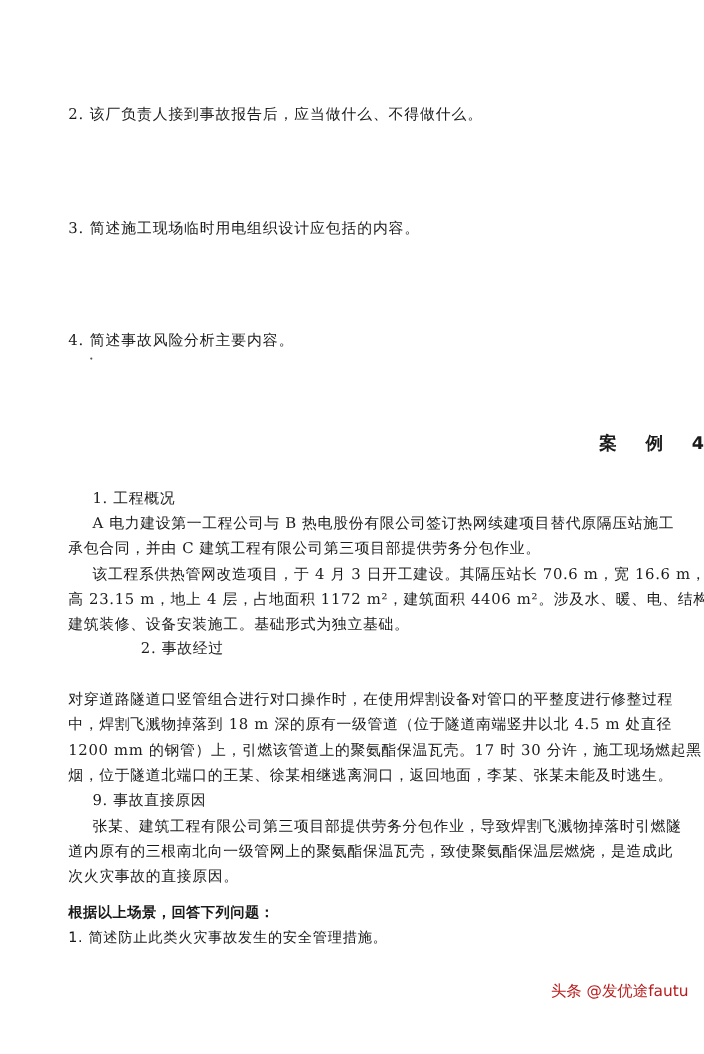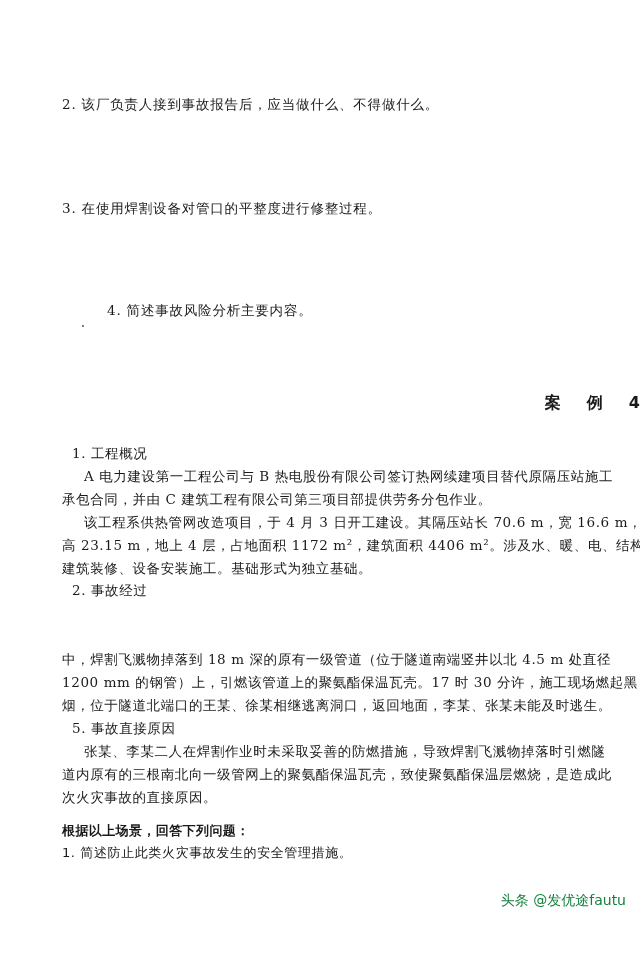--- a/index.html
+++ b/index.html
@@ -49,77 +49,78 @@
       font-family: "DejaVu Sans", "Liberation Sans", sans-serif;
       font-weight: bold;
       font-size: 13px;
       letter-spacing: 0.4px;
     }
     .sans-q {
       font-family: "DejaVu Sans", "Liberation Sans", sans-serif;
       font-size: 13px;
       letter-spacing: 0.6px;
     }
-    .sub { left: 72px; }
+    .sub { left: 84px; }
     .indent { left: 84px; }
     .flush { left: 62px; }
     .stray-dot {
       position: absolute;
       left: 82px; top: 325px;
       width: 2px; height: 2px;
       background: #555;
       border-radius: 50%;
     }
     .watermark {
       position: absolute;
       right: 14px;
       bottom: 16px;
       font-family: "DejaVu Sans", "Liberation Sans", sans-serif;
       font-size: 14px;
-      color: #15803d;
+      color: #b91c1c;
       letter-spacing: 0;
     }
   </style>
 </head>
 <body>
 
 <div class="page">
 
   <div class="line q-top" style="top:94px;">
     <span>2.</span>
     <span>该厂负责人接到事故报告后，应当做什么、不得做什么。</span>
   </div>
   <div class="line q-top" style="top:198px;">
     <span>3.</span>
-    <span>在使用焊割设备对管口的平整度进行修整过程。</span>
+    <span>简述施工现场临时用电组织设计应包括的内容。</span>
   </div>
-  <div class="line q-top" style="top:300px;margin-left:45px;">
+  <div class="line q-top" style="top:300px;">
     <span>4.</span>
     <span>简述事故风险分析主要内容。</span>
   </div>
   <div class="stray-dot"></div>
 
   <div class="case-title">
     <span>案</span><span class="gap"></span><span>例</span><span class="gap"></span><span>4</span>
   </div>
 
   <div class="line sub" style="top:443px;">1. 工程概况</div>
   <div class="line flush" style="top:489px;">承包合同，并由 C 建筑工程有限公司第三项目部提供劳务分包作业。</div>
   <div class="line indent" style="top:466px;">A 电力建设第一工程公司与 B 热电股份有限公司签订热网续建项目替代原隔压站施工</div>
   <div class="line indent" style="top:512px;">该工程系供热管网改造项目，于 4 月 3 日开工建设。其隔压站长 70.6 m，宽 16.6 m，</div>
   <div class="line flush" style="top:535px;">高 23.15 m，地上 4 层，占地面积 1172 m²，建筑面积 4406 m²。涉及水、暖、电、结构、</div>
   <div class="line flush" style="top:558px;">建筑装修、设备安装施工。基础形式为独立基础。</div>
 
-  <div class="line sub" style="top:580px;">2. 事故经过</div>
+  <div class="line sub" style="top:580px;margin-left:44px;">2. 事故经过</div>
+  <div class="line flush" style="top:626px;">对穿道路隧道口竖管组合进行对口操作时，在使用焊割设备对管口的平整度进行修整过程</div>
   <div class="line flush" style="top:649px;">中，焊割飞溅物掉落到 18 m 深的原有一级管道（位于隧道南端竖井以北 4.5 m 处直径</div>
   <div class="line flush" style="top:672px;">1200 mm 的钢管）上，引燃该管道上的聚氨酯保温瓦壳。17 时 30 分许，施工现场燃起黑</div>
   <div class="line flush" style="top:695px;text-align:center;">烟，位于隧道北端口的王某、徐某相继逃离洞口，返回地面，李某、张某未能及时逃生。</div>
 
-  <div class="line sub" style="top:718px;">5. 事故直接原因</div>
-  <div class="line indent" style="top:741px;">张某、李某二人在焊割作业时未采取妥善的防燃措施，导致焊割飞溅物掉落时引燃隧</div>
+  <div class="line sub" style="top:718px;">9. 事故直接原因</div>
+  <div class="line indent" style="top:741px;">张某、建筑工程有限公司第三项目部提供劳务分包作业，导致焊割飞溅物掉落时引燃隧</div>
   <div class="line flush" style="top:764px;">道内原有的三根南北向一级管网上的聚氨酯保温瓦壳，致使聚氨酯保温层燃烧，是造成此</div>
   <div class="line flush" style="top:787px;">次火灾事故的直接原因。</div>
 
   <div class="line flush heading-bold" style="top:821px;">根据以上场景，回答下列问题：</div>
   <div class="line flush sans-q" style="top:843px;">
     <span>1.</span>
     <span>简述防止此类火灾事故发生的安全管理措施。</span>
   </div>
 
   <div class="watermark">头条 @发优途fautu</div>

